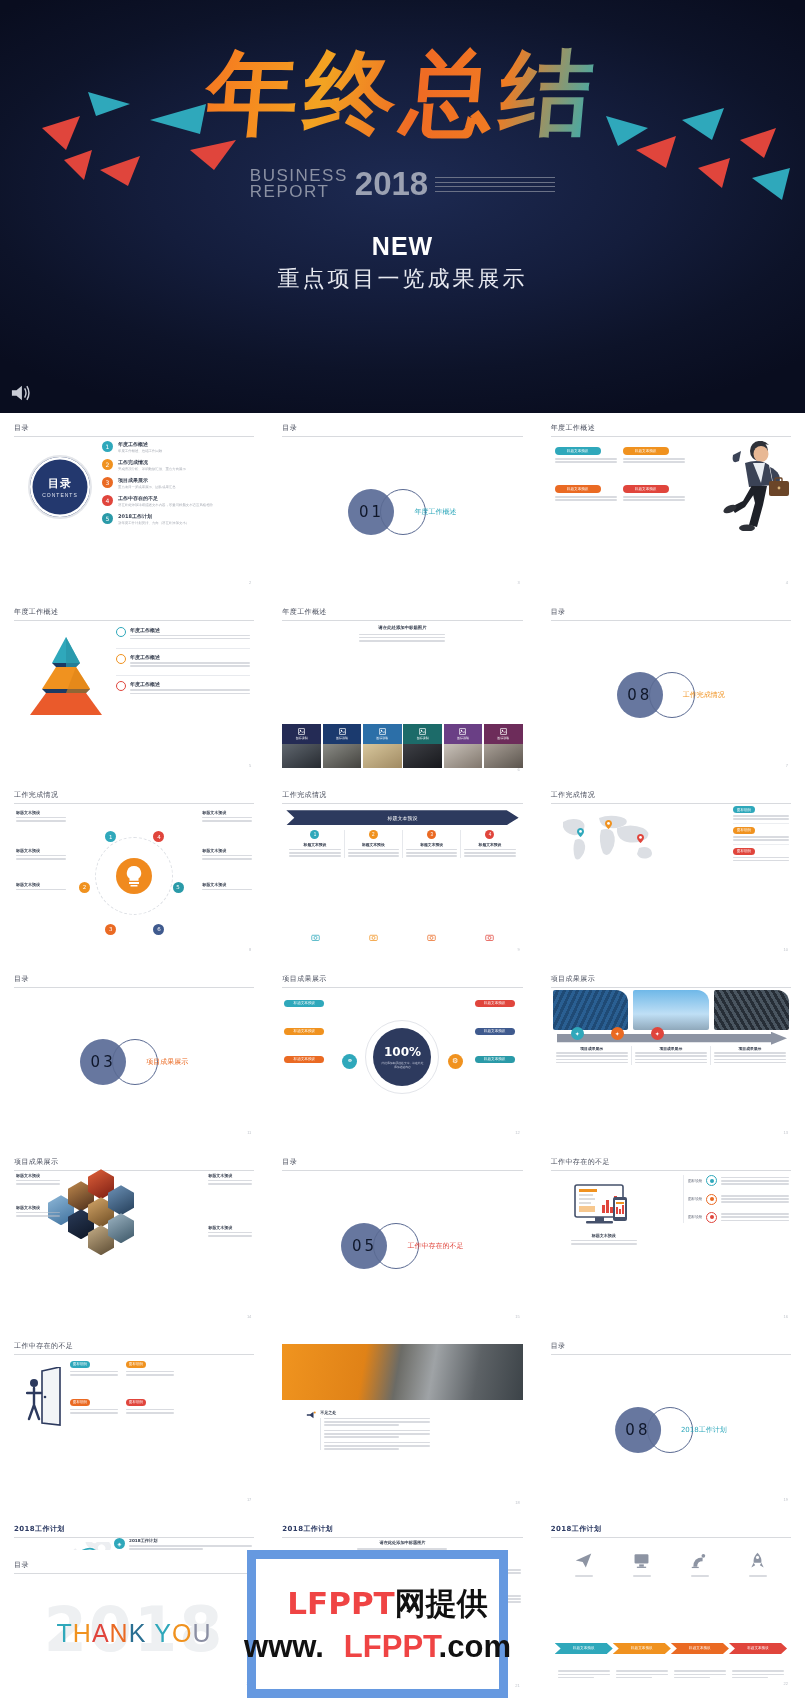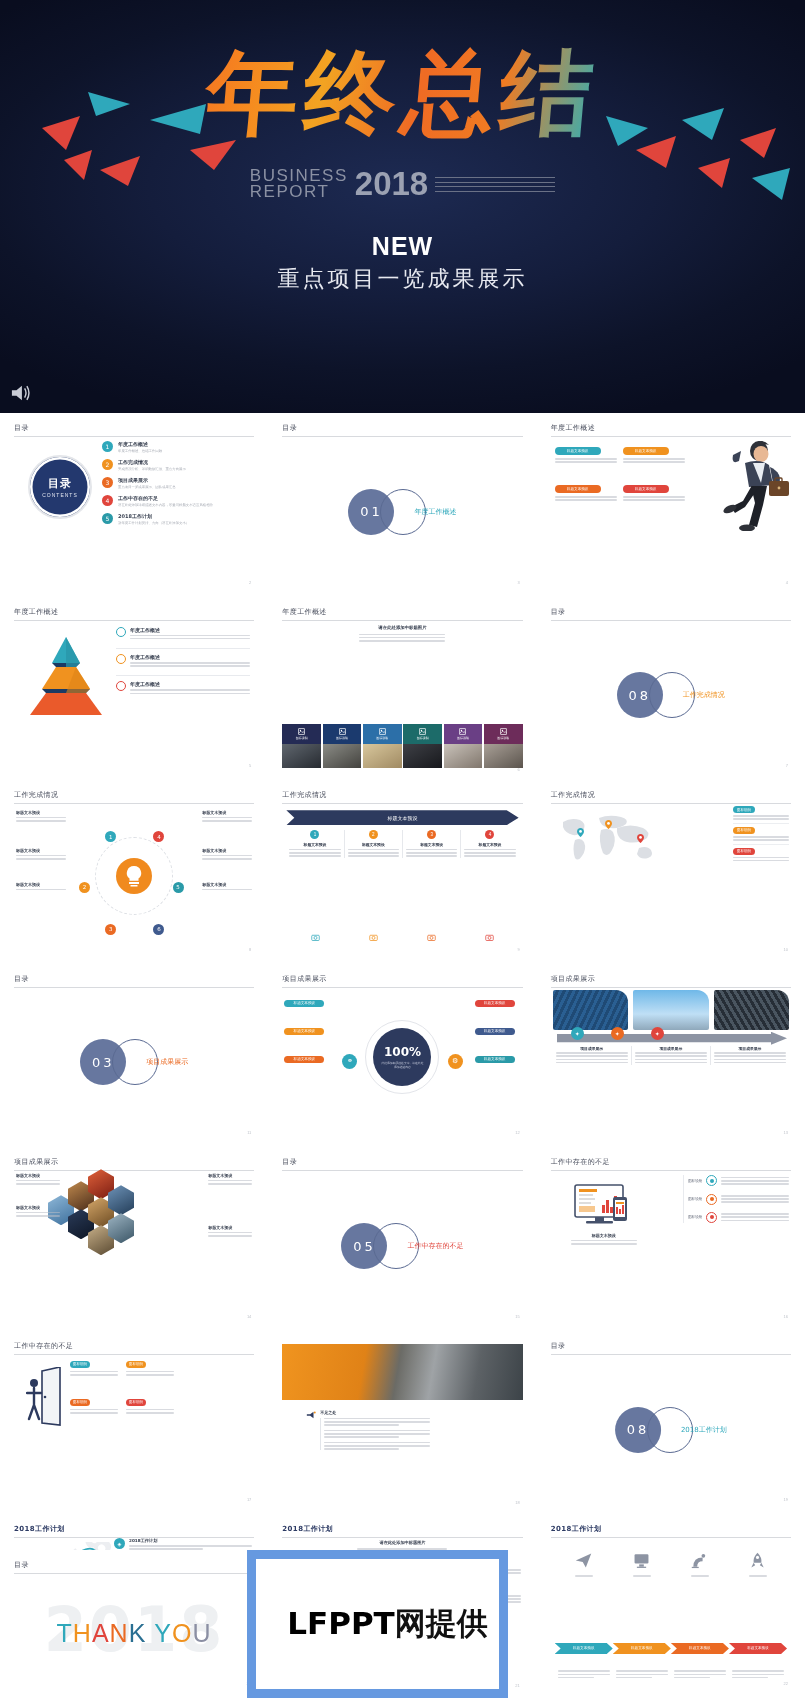--- a/index.html
+++ b/index.html
@@ -106,21 +106,21 @@
     font-family:"DejaVu Sans",sans-serif;
   }
   .toc-txt { flex:1; padding-top:0px; }
   .toc-h { font-size:5px; color:#3a4252; font-weight:bold; font-family:"DejaVu Sans",sans-serif; }
   .toc-s { font-size:3.4px; color:#a7abb4; margin-top:1.5px; font-family:"DejaVu Sans",sans-serif; }
 
   
   .sec-wrap { position:absolute; left:50%; top:50%; transform:translate(-50%,-50%); display:flex; align-items:center; }
   .sec-circ-fill {
     width:46px;height:46px;border-radius:50%;background:#67779f;
-    display:flex;align-items:center;justify-content:center;color:#ffffff;font-size:13px;
+    display:flex;align-items:center;justify-content:center;color:#0f172a;font-size:15px;
     letter-spacing:3px; font-family:"DejaVu Sans",sans-serif;
   }
   .sec-circ-out { width:46px;height:46px;border-radius:50%;border:1px solid #5a6a92; margin-left:-14px;
     display:flex;align-items:center;justify-content:center;}
   .sec-label { margin-left:-12px; font-size:7px; font-family:"DejaVu Sans",sans-serif; white-space:nowrap; }
   .sec-label i { font-style:normal; }
 
   
   .pill { border-radius:6px; height:8px; width:46px; display:flex; align-items:center; justify-content:center;
           color:#fff; font-size:3.6px; font-family:"DejaVu Sans",sans-serif; }
@@ -213,21 +213,21 @@
     background:#6699e0; padding:9px;
     z-index:50;
   }
   .watermark-inner {
     background:#fff; width:100%; height:100%;
     display:flex; flex-direction:column; align-items:center; justify-content:center;
     gap:4px;
   }
   .wm1 { font-size:31px; font-weight:bold; font-family:"DejaVu Sans",sans-serif; white-space:nowrap;}
   .wm2 { font-size:31px; font-weight:bold; font-family:"Liberation Sans",sans-serif; white-space:nowrap;}
-  .red { color:#000000;margin-left:20px; }
+  .red { color:#ef4444;margin-left:20px; }
   .blk { color:#111; }
 </style>
 </head>
 <body>
 
 <div class="hero">
   <div class="hero-inner">
     <svg width="805" height="413" style="position:absolute;inset:0">
       <polygon points="42,128 80,116 66,150" fill="#e0453c"></polygon>
       <polygon points="88,92 130,104 96,116" fill="#2fa8bb"></polygon>
@@ -1141,14 +1141,17 @@
     </div>
     <div class="pnum">23</div>
   </div>
 </div>
 
 <div class="watermark">
   <div class="watermark-inner">
     <div class="wm1">
       <span class="red">LFPPT</span><span class="blk">网提供</span>
     </div>
+    <div class="wm2">
+      <span class="blk">www.</span><span class="red">LFPPT</span><span class="blk">.com</span>
+    </div>
   </div>
 </div>
 
 </body></html>

